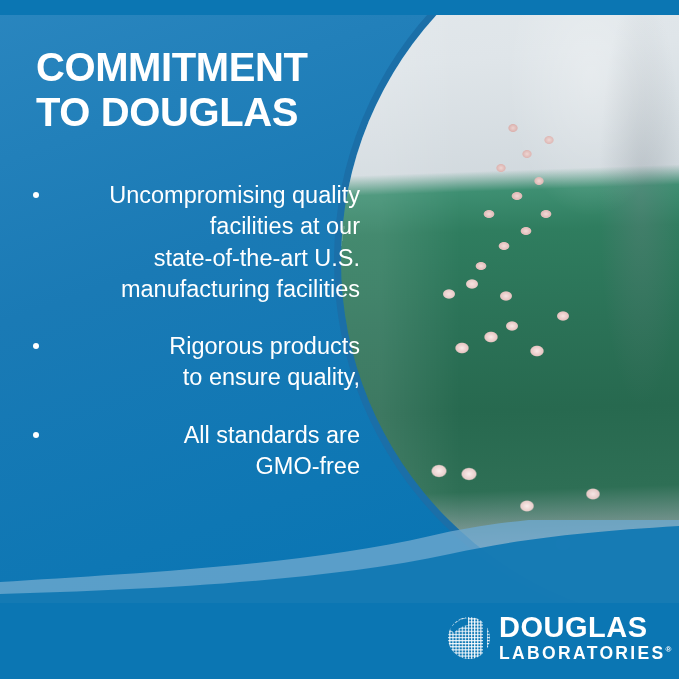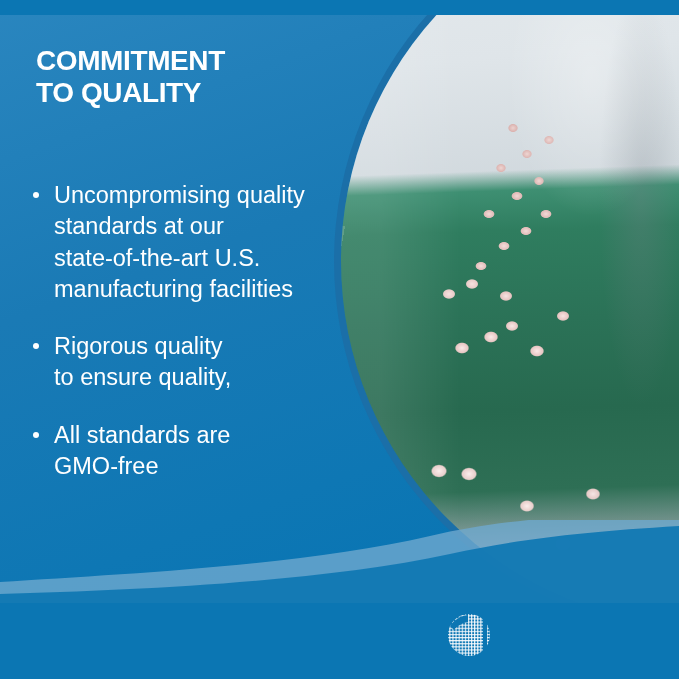--- a/index.html
+++ b/index.html
@@ -125,21 +125,21 @@
     width: 360px;
     height: 679px;
     z-index: 8;
   }
   .headline {
     position: absolute;
     left: 36px;
     top: 45px;
     width: 320px;
     color: #ffffff;
-    font-size: 28px;
+    font-size: 40px;
     line-height: 1.13;
     font-weight: bold;
     letter-spacing: -0.4px;
   }
   .headline .l2 { display: block; }
 
   .bullets {
     position: absolute;
     left: 30px;
     top: 180px;
@@ -158,21 +158,21 @@
   }
   .bullet .dot {
     position: absolute;
     left: 3px;
     top: 12px;
     width: 6px;
     height: 6px;
     border-radius: 50%;
     background: #ffffff;
   }
-  .bullet .line { display: block; white-space: nowrap; }
+  .bullet .line { display: block; white-space: nowrap; text-align: right; }
 
   
   .logo {
     position: absolute;
     left: 447px;
     top: 613px;
     z-index: 9;
     display: flex;
     align-items: center;
     gap: 8px;
@@ -222,36 +222,36 @@
     <path d="M0 90 L0 62 C 120 54, 300 46, 430 16 C 500 0, 560 -4, 679 -10 L679 90 Z" fill="#6ea9ce" opacity="0.80"></path>
     <path d="M0 90 L0 74 C 140 70, 320 62, 450 34 C 520 19, 580 12, 679 6 L679 90 Z" fill="#1178b3" opacity="0.95"></path>
   </svg>
 
   <div class="bottom-band"></div>
 
   <div class="panel">
 
     <div class="headline">
       <span>COMMITMENT</span>
-      <span class="l2">TO QUALITY</span>
+      <span class="l2">TO DOUGLAS</span>
     </div>
 
     <ul class="bullets">
 
       <li class="bullet">
         <span class="dot"></span>
         <span class="line">Uncompromising quality</span>
-        <span class="line">standards at our</span>
+        <span class="line">facilities at our</span>
         <span class="line">state-of-the-art U.S.</span>
         <span class="line">manufacturing facilities</span>
       </li>
 
       <li class="bullet">
         <span class="dot"></span>
-        <span class="line">Rigorous quality</span>
+        <span class="line">Rigorous products</span>
         <span class="line">to ensure quality,</span>
       </li>
 
       <li class="bullet">
         <span class="dot"></span>
         <span class="line">All standards are</span>
         <span class="line">GMO-free</span>
       </li>
 
     </ul>
@@ -265,15 +265,19 @@
           <rect width="2.1" height="2.1" x="0.3" y="0.3" fill="#0b76b3"></rect>
         </pattern>
         <clipPath id="circlip">
           <path d="M22 1 A21 21 0 1 1 21.9 1 Z M4 10 L22 10 L22 4 L10 4 Z"></path>
         </clipPath>
       </defs>
       <circle cx="22" cy="22" r="21" fill="url(#gridpat)"></circle>
       <path d="M3 13 C 7 7, 13 3, 21 2 L21 9 C 15 10, 10 13, 7 17 Z" fill="#0b76b3"></path>
       <rect x="36" y="2" width="4" height="40" fill="#0b76b3"></rect>
     </svg>
+    <div class="logo-text">
+      <span class="logo-top">DOUGLAS</span>
+      <span class="logo-bottom"><span>LABORATORIES</span><span class="logo-reg">®</span></span>
+    </div>
   </div>
 
 </div>
 
 </body></html>

